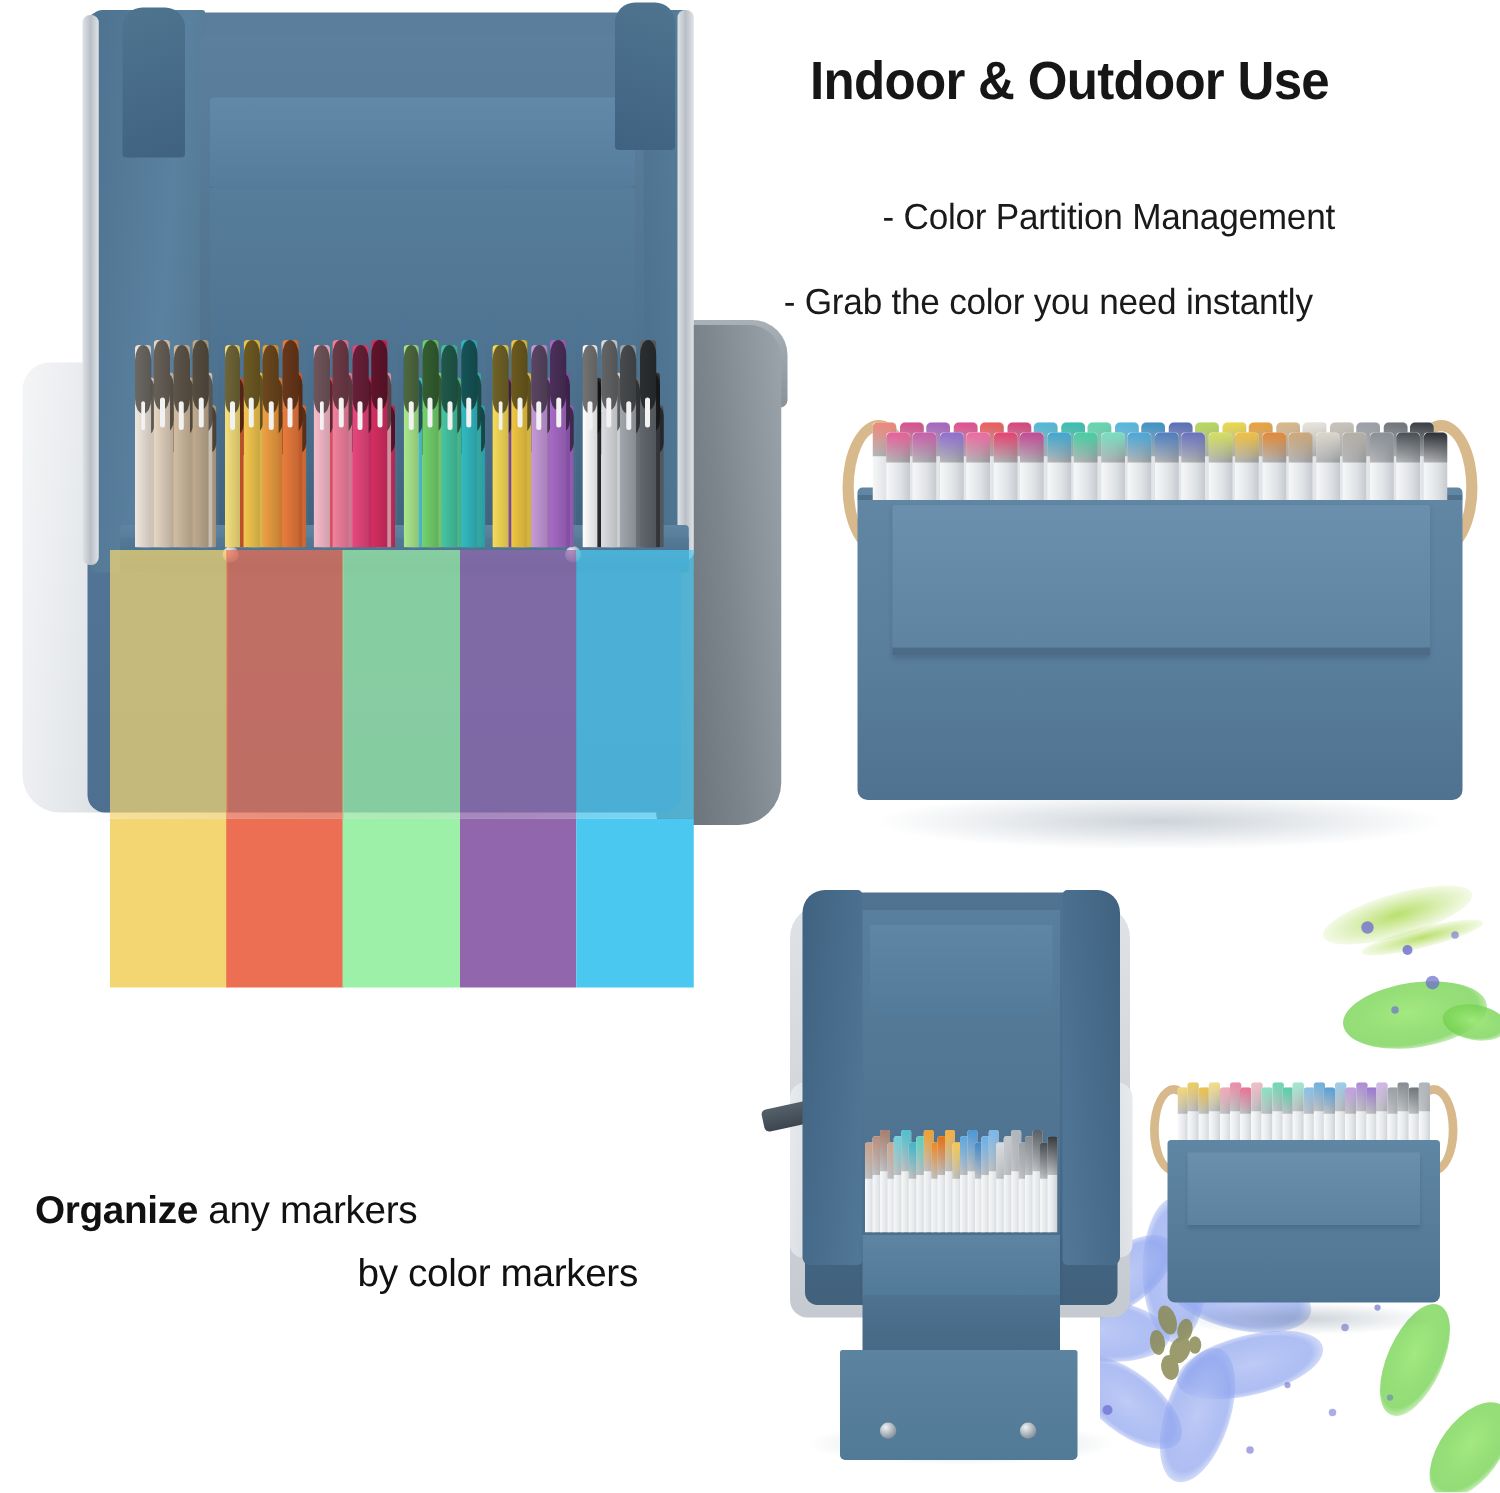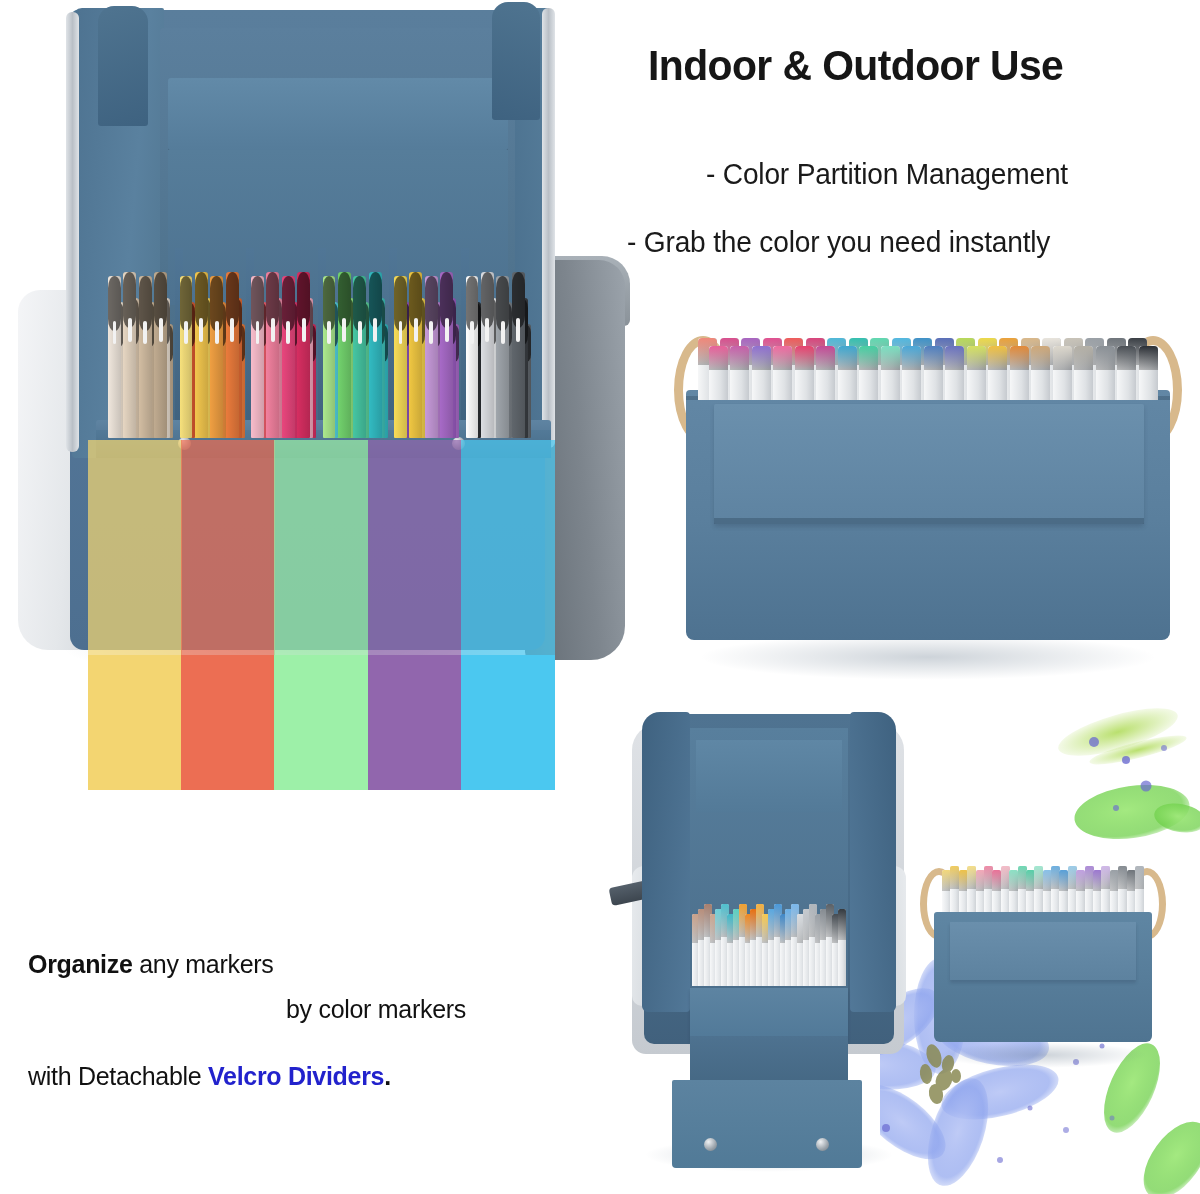--- a/index.html
+++ b/index.html
@@ -20,21 +20,21 @@
   }
   .bullet{
     position:absolute;font-size:29px;color:#1a1a1a;white-space:nowrap;
     font-weight:400;letter-spacing:-0.2px;
     transform:scaleX(.97);transform-origin:left center;
   }
   .bullet-1{left:706px;top:158px;}
   .bullet-2{left:627px;top:226px;}
 
   .org-block{position:absolute;left:28px;top:952px;width:600px;color:#111;}
-  .org-line{white-space:nowrap;font-size:25px;line-height:1;letter-spacing:-0.3px;}
+  .org-line{white-space:nowrap;font-size:31px;line-height:1;letter-spacing:-0.3px;}
   .org-line-1{margin:0 0 0 0;}
   .org-line-2{margin:20px 0 0 258px;}
   .org-line-3{margin:42px 0 0 0;}
   .b{font-weight:bold;}
   .velcro{color:#2222cc;font-weight:bold;}
 
   
   .photo{position:absolute;}
 
   
@@ -920,16 +920,15 @@
     <div class="photo sc-pocket"></div>
   </div>
 
   <div class="headline">Indoor &amp; Outdoor Use</div>
   <div class="bullet bullet-1">- Color Partition Management</div>
   <div class="bullet bullet-2">- Grab the color you need instantly</div>
 
   <div class="org-block">
     <div class="org-line org-line-1"><span class="b">Organize</span><span> any markers</span></div>
     <div class="org-line org-line-2">by color markers</div>
-    <div class="org-line org-line-3"><span>with Detachable </span><span class="velcro">Velcro Dividers</span><span class="b">.</span></div>
   </div>
 
 </div>
 
 </body></html>

